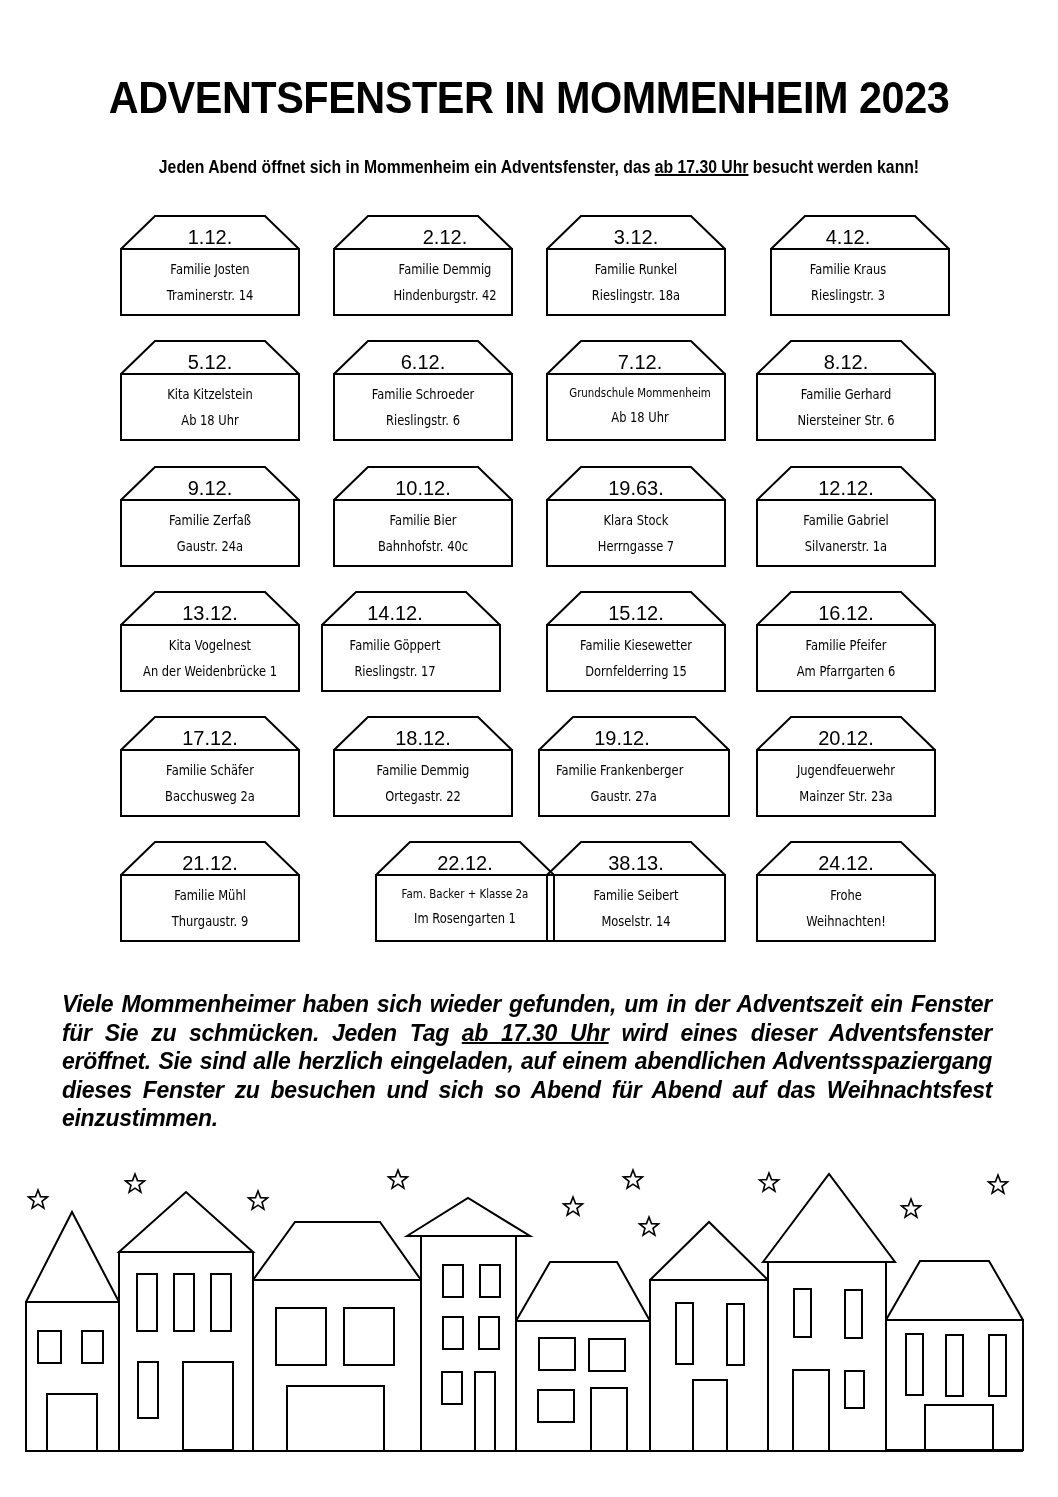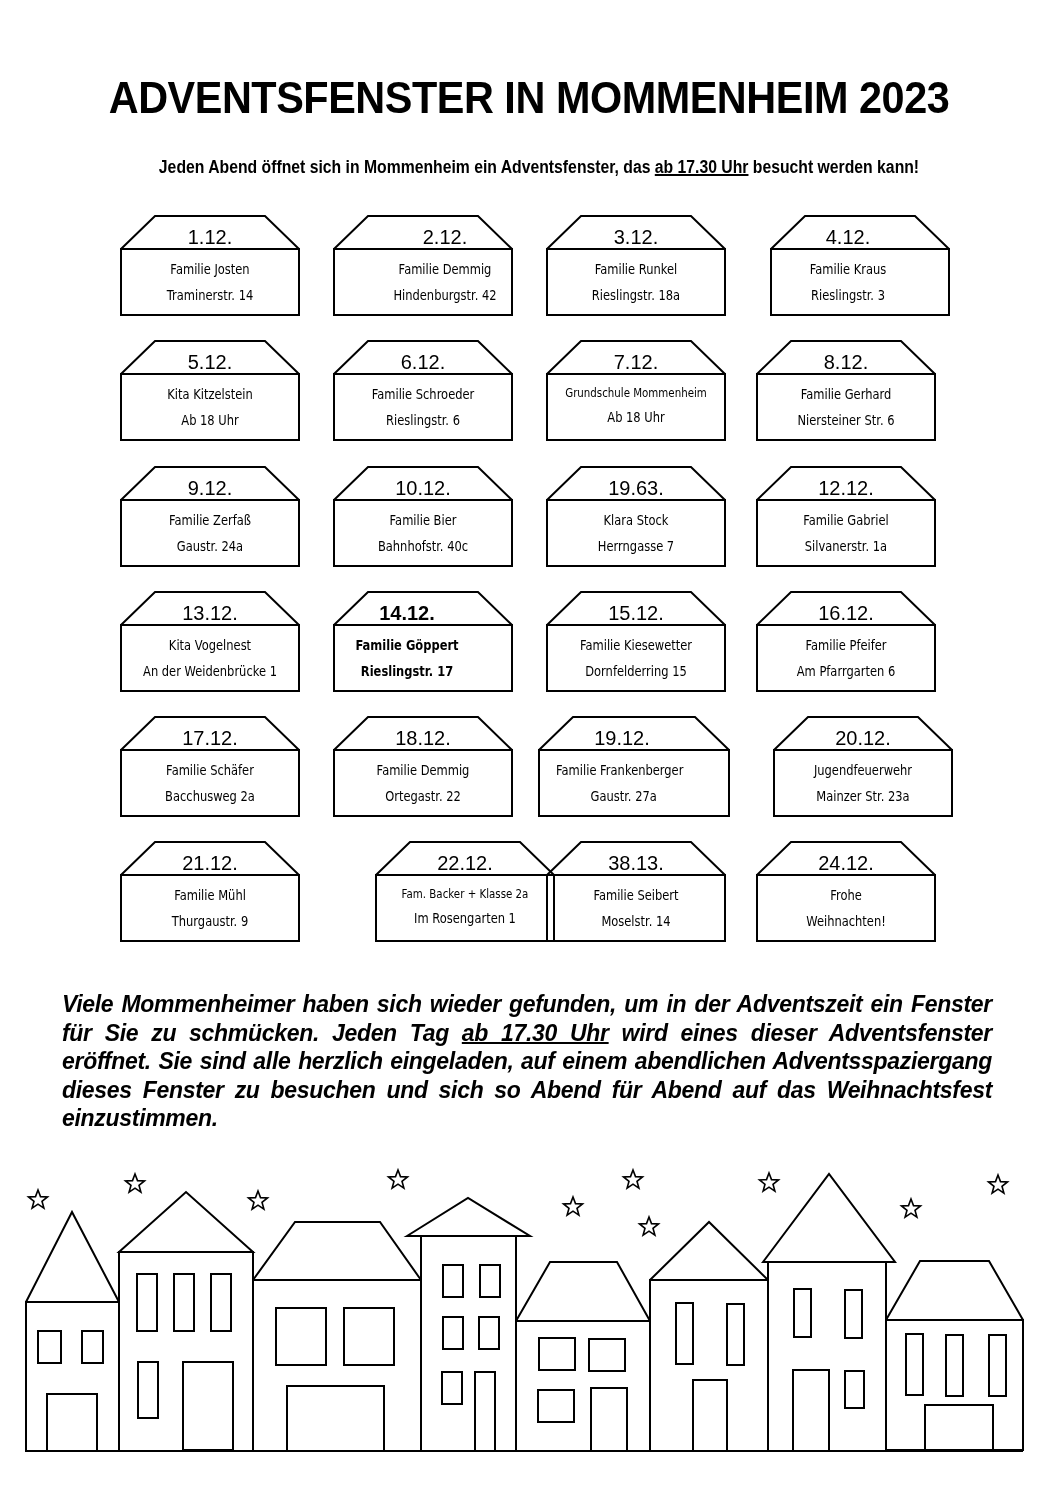--- a/index.html
+++ b/index.html
@@ -98,21 +98,21 @@
     </div>
     <div class="tile" style="left: 333px; top: 340px; width: 180px; height: 102px;">
       <svg width="180" height="102">
         <polyline points="1,34 35,1 145,1 179,34" fill="none" stroke="#000" stroke-width="2"></polyline>
         <rect x="1" y="34" width="178" height="66" fill="none" stroke="#000" stroke-width="2"></rect>
       </svg>
       <div class="date">6.12.</div>
       <div class="l1">Familie Schroeder</div>
       <div class="l2">Rieslingstr. 6</div>
     </div>
-    <div class="tile small" style="left: 546px; top: 340px; width: 180px; height: 102px;">
+    <div class="tile small" style="left: 546px; top: 340px; width: 180px; height: 102px; padding-left: 8px;">
       <svg width="180" height="102">
         <polyline points="1,34 35,1 145,1 179,34" fill="none" stroke="#000" stroke-width="2"></polyline>
         <rect x="1" y="34" width="178" height="66" fill="none" stroke="#000" stroke-width="2"></rect>
       </svg>
       <div class="date">7.12.</div>
       <div class="l1">Grundschule Mommenheim</div>
       <div class="l2">Ab 18 Uhr</div>
     </div>
     <div class="tile" style="left: 756px; top: 340px; width: 180px; height: 102px;">
       <svg width="180" height="102">
@@ -161,21 +161,21 @@
     </div>
     <div class="tile" style="left: 120px; top: 591px; width: 180px; height: 102px;">
       <svg width="180" height="102">
         <polyline points="1,34 35,1 145,1 179,34" fill="none" stroke="#000" stroke-width="2"></polyline>
         <rect x="1" y="34" width="178" height="66" fill="none" stroke="#000" stroke-width="2"></rect>
       </svg>
       <div class="date">13.12.</div>
       <div class="l1">Kita Vogelnest</div>
       <div class="l2">An der Weidenbrücke 1</div>
     </div>
-    <div class="tile" style="left: 333px; top: 591px; width: 148px; height: 102px; font-weight: bold;">
+    <div class="tile" style="left: 321px; top: 591px; width: 148px; height: 102px;">
       <svg width="180" height="102">
         <polyline points="1,34 35,1 145,1 179,34" fill="none" stroke="#000" stroke-width="2"></polyline>
         <rect x="1" y="34" width="178" height="66" fill="none" stroke="#000" stroke-width="2"></rect>
       </svg>
       <div class="date">14.12.</div>
       <div class="l1">Familie Göppert</div>
       <div class="l2">Rieslingstr. 17</div>
     </div>
     <div class="tile" style="left: 546px; top: 591px; width: 180px; height: 102px;">
       <svg width="180" height="102">
@@ -215,21 +215,21 @@
     </div>
     <div class="tile left" style="left: 538px; top: 716px; width: 168px; height: 102px;">
       <svg width="192" height="102">
         <polyline points="1,34 35,1 157,1 191,34" fill="none" stroke="#000" stroke-width="2"></polyline>
         <rect x="1" y="34" width="190" height="66" fill="none" stroke="#000" stroke-width="2"></rect>
       </svg>
       <div class="date">19.12.</div>
       <div class="l1">Familie Frankenberger</div>
       <div class="l2">Gaustr. 27a</div>
     </div>
-    <div class="tile" style="left: 756px; top: 716px; width: 180px; height: 102px; margin-left: 17px;">
+    <div class="tile" style="left: 756px; top: 716px; width: 180px; height: 102px;">
       <svg width="180" height="102">
         <polyline points="1,34 35,1 145,1 179,34" fill="none" stroke="#000" stroke-width="2"></polyline>
         <rect x="1" y="34" width="178" height="66" fill="none" stroke="#000" stroke-width="2"></rect>
       </svg>
       <div class="date">20.12.</div>
       <div class="l1">Jugendfeuerwehr</div>
       <div class="l2">Mainzer Str. 23a</div>
     </div>
     <div class="tile" style="left: 120px; top: 841px; width: 180px; height: 102px;">
       <svg width="180" height="102">

